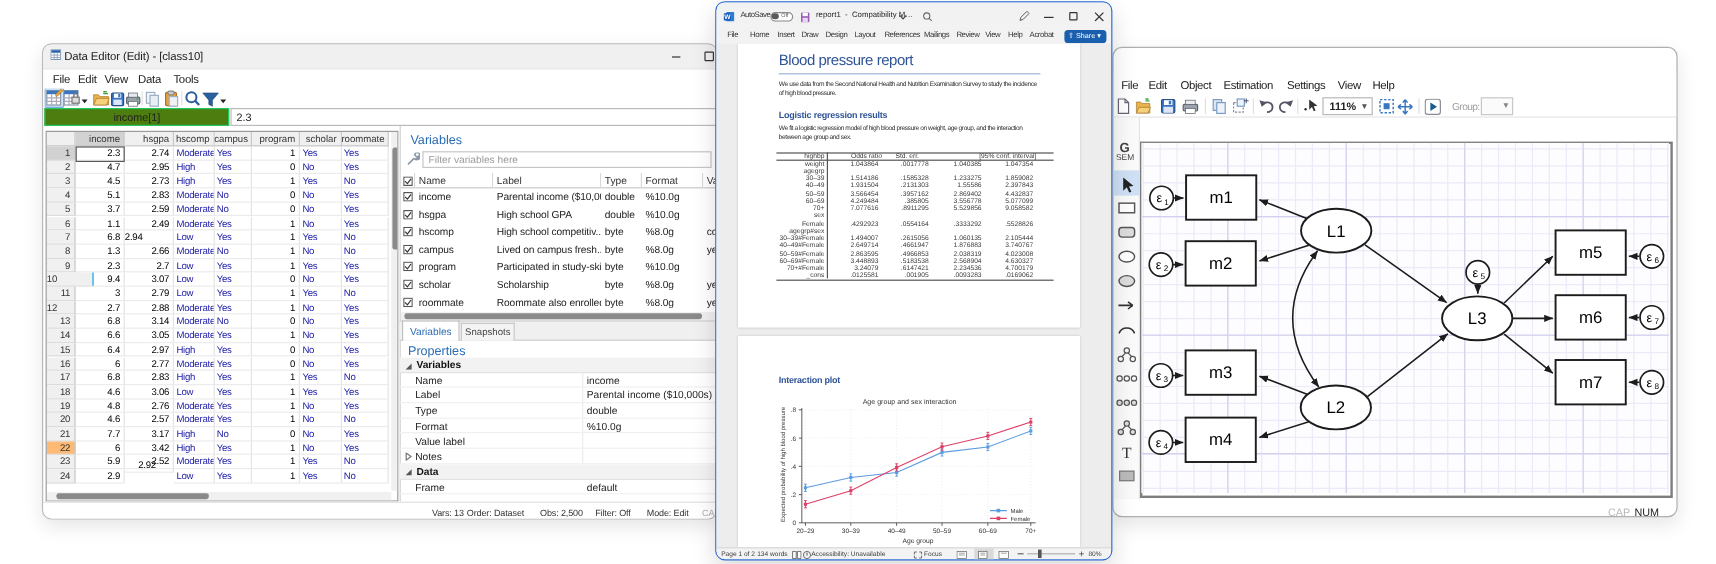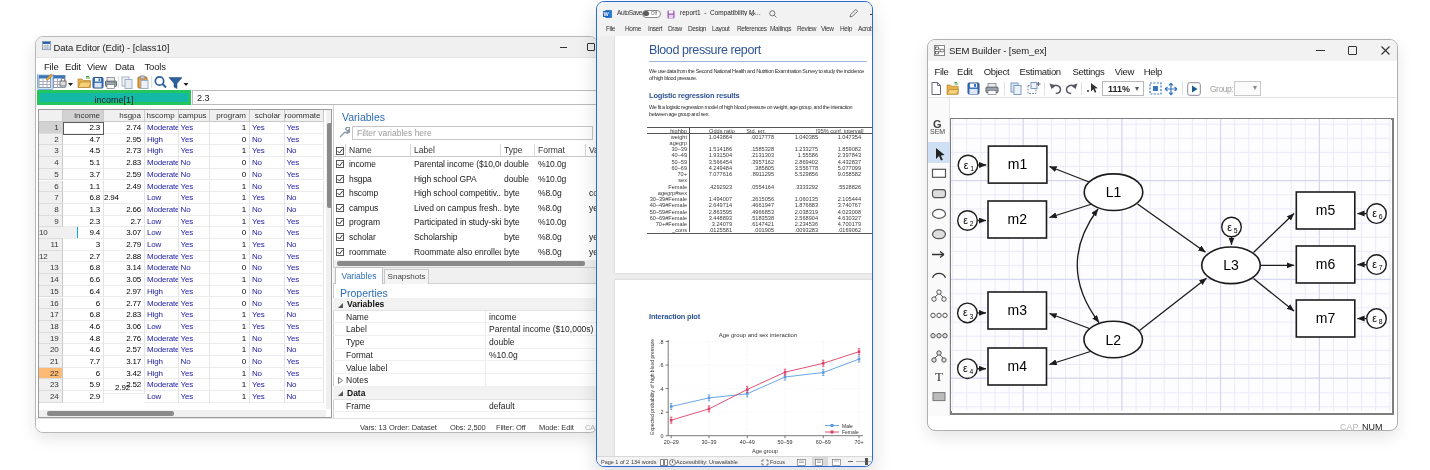--- a/index.html
+++ b/index.html
@@ -63,21 +63,21 @@
         <rect x="101" y="3" width="9" height="11" rx="1" fill="#e8a33d" stroke="#a8702a"></rect>
         <rect x="103" y="2" width="5" height="3" rx="1" fill="#c7cdd4" stroke="#888"></rect>
         <rect x="104" y="6.5" width="7" height="8" fill="#eef1f5" stroke="#9fb0c4"></rect>
         <line x1="114.5" y1="2" x2="114.5" y2="14" stroke="#e0e0e0"></line>
         <circle cx="122.5" cy="7" r="4.2" fill="none" stroke="#2b5f9e" stroke-width="1.7"></circle>
         <line x1="125.5" y1="10" x2="129" y2="13.5" stroke="#2b5f9e" stroke-width="1.9"></line>
         <path d="M132 3.5 h13 l-5 6 v5 l-3 -1.5 v-3.5 z" fill="#2b5f9e" stroke="#1d4470" stroke-width="0.5"></path>
         <path d="M146.5 9 l2.5 3 l2.5 -3 z" fill="#222"></path>
       </svg>
     </div>
-    <div class="a" style="left:1px;top:53px;width:154px;height:15px;background:#14b8a6;border:3px solid #22c55e;font-size:9px;color:#222;text-align:center;line-height:14px">income[1]</div>
+    <div class="a" style="left:1px;top:53px;width:154px;height:15px;background:#4d7c0f;border:1px solid #22c55e;font-size:9px;color:#222;text-align:center;line-height:14px">income[1]</div>
     <div class="a" style="left:156px;top:53px;width:406px;height:15px;background:#fff;border:1px solid #bbb;font-size:9px;color:#222;line-height:14px;padding-left:4px">2.3</div>
     <div class="a" style="left:2px;top:72px;width:294px;height:309px;border:1px solid #9b9b9b;background:#fff;overflow:hidden">
       <div class="a" style="left:0px;top:0px;width:23.5px;height:12px;background:#f0f0f0;border-right:1px solid #c9c9c9;border-bottom:1px solid #c9c9c9;font-size:8px;color:#333;text-align:right;padding-right:3px;line-height:12px"></div>
       <div class="a" style="left:23.5px;top:0px;width:41.5px;height:12px;background:#d2d2d2;border-right:1px solid #c9c9c9;border-bottom:1px solid #c9c9c9;font-size:8px;color:#333;text-align:right;padding-right:3px;line-height:12px">income</div>
       <div class="a" style="left:65px;top:0px;width:41px;height:12px;background:#f0f0f0;border-right:1px solid #c9c9c9;border-bottom:1px solid #c9c9c9;font-size:8px;color:#333;text-align:right;padding-right:3px;line-height:12px">hsgpa</div>
       <div class="a" style="left:106px;top:0px;width:33.6px;height:12px;background:#f0f0f0;border-right:1px solid #c9c9c9;border-bottom:1px solid #c9c9c9;font-size:8px;color:#333;text-align:right;padding-right:3px;line-height:12px">hscomp</div>
       <div class="a" style="left:139.6px;top:0px;width:31.4px;height:12px;background:#f0f0f0;border-right:1px solid #c9c9c9;border-bottom:1px solid #c9c9c9;font-size:8px;color:#333;text-align:right;padding-right:3px;line-height:12px">campus</div>
       <div class="a" style="left:171px;top:0px;width:40px;height:12px;background:#f0f0f0;border-right:1px solid #c9c9c9;border-bottom:1px solid #c9c9c9;font-size:8px;color:#333;text-align:right;padding-right:3px;line-height:12px">program</div>
       <div class="a" style="left:211px;top:0px;width:34.5px;height:12px;background:#f0f0f0;border-right:1px solid #c9c9c9;border-bottom:1px solid #c9c9c9;font-size:8px;color:#333;text-align:right;padding-right:3px;line-height:12px">scholar</div>
       <div class="a" style="left:245.5px;top:0px;width:39.9px;height:12px;background:#f0f0f0;border-right:1px solid #c9c9c9;border-bottom:1px solid #c9c9c9;font-size:8px;color:#333;text-align:right;padding-right:3px;line-height:12px">roommate</div>
@@ -400,36 +400,20 @@
     <div class="a" style="left:0;top:381px;width:563px;height:16px;background:#fff;border-top:1px solid #e0e0e0;font-size:7.5px;letter-spacing:-0.1px;color:#333">
       <span class="a" style="left:324px;top:4px;color:#333">Vars: 13</span>
       <span class="a" style="left:353px;top:4px;color:#333">Order: Dataset</span>
       <span class="a" style="left:414px;top:4px;color:#333">Obs: 2,500</span>
       <span class="a" style="left:460px;top:4px;color:#333">Filter: Off</span>
       <span class="a" style="left:503px;top:4px;color:#333">Mode: Edit</span>
       <span class="a" style="left:549px;top:4px;color:#b0b0b0">CAP</span>
     </div>
   </div>
 <div class="win" id="sem" style="left:927px;top:39px;width:471px;height:392px;border:1px solid #b0b0b0;border-radius:8px;box-shadow:0 6px 16px rgba(0,0,0,.10);overflow:hidden">
-    <div class="a" style="left:0;top:0;width:100%;height:21px;background:#f2f2f2">
-      <svg class="a" style="left:6px;top:5px" width="11" height="11" viewBox="0 0 11 11">
-        <rect x="0.5" y="0.5" width="10" height="10" fill="#fdfdfd" stroke="#888"></rect>
-        <rect x="1.5" y="2" width="3" height="2.4" fill="none" stroke="#444" stroke-width="0.7"></rect>
-        <rect x="1.5" y="6.5" width="3" height="2.4" fill="none" stroke="#444" stroke-width="0.7"></rect>
-        <ellipse cx="8" cy="5.5" rx="1.9" ry="1.5" fill="none" stroke="#444" stroke-width="0.7"></ellipse>
-        <line x1="4.5" y1="3" x2="6.5" y2="5" stroke="#444" stroke-width="0.7"></line>
-        <line x1="4.5" y1="7.5" x2="6.5" y2="6" stroke="#444" stroke-width="0.7"></line>
-      </svg>
-      <div class="a" style="left:21px;top:4.5px;font-size:9.5px;letter-spacing:-0.1px;color:#1b1b1b">SEM Builder - [sem_ex]</div>
-      <div class="a" style="left:388px;top:10px;width:9px;height:1.2px;background:#333"></div>
-      <div class="a" style="left:420px;top:6px;width:9px;height:9px;border:1px solid #333;border-radius:1px"></div>
-      <svg class="a" style="left:453px;top:6px" width="9" height="9" viewBox="0 0 9 9">
-        <path d="M0.5 0.5 L8.5 8.5 M8.5 0.5 L0.5 8.5" stroke="#333" stroke-width="1.1"></path>
-      </svg>
-    </div>
     <div class="a" style="left:0;top:21px;width:100%;height:18px;background:#fff;font-size:9.5px;letter-spacing:-0.3px;color:#222">
       <span class="a" style="left:6.4px;top:5px">File</span>
       <span class="a" style="left:29.1px;top:5px">Edit</span>
       <span class="a" style="left:55.7px;top:5px">Object</span>
       <span class="a" style="left:91.5px;top:5px">Estimation</span>
       <span class="a" style="left:144.5px;top:5px">Settings</span>
       <span class="a" style="left:186.8px;top:5px">View</span>
       <span class="a" style="left:215.7px;top:5px">Help</span>
     </div>
     <div class="a" style="left:0;top:39px;width:100%;height:19px;background:#fff;border-bottom:1px solid #e4e4e4">
@@ -580,21 +564,21 @@
     <circle cx="1376.5" cy="213.6" r="9.8" fill="#fff" stroke="#1c1c1c" stroke-width="1.4"></circle>
     <text x="1374.5" y="217.1" font-size="10.5" fill="#000" text-anchor="middle" font-family="Liberation Sans">ε</text>
     <text x="1378.7" y="219.2" font-size="6.8" fill="#000" font-family="Liberation Sans">6</text>
     <circle cx="1376.5" cy="264.6" r="9.8" fill="#fff" stroke="#1c1c1c" stroke-width="1.4"></circle>
     <text x="1374.5" y="268.1" font-size="10.5" fill="#000" text-anchor="middle" font-family="Liberation Sans">ε</text>
     <text x="1378.7" y="270.20000000000005" font-size="6.8" fill="#000" font-family="Liberation Sans">7</text>
     <circle cx="1376.5" cy="318.6" r="9.8" fill="#fff" stroke="#1c1c1c" stroke-width="1.4"></circle>
     <text x="1374.5" y="322.1" font-size="10.5" fill="#000" text-anchor="middle" font-family="Liberation Sans">ε</text>
     <text x="1378.7" y="324.20000000000005" font-size="6.8" fill="#000" font-family="Liberation Sans">8</text>
   </svg>
-<div class="win" id="word" style="left:596px;top:0.5px;width:277px;height:466px;border:1.5px solid #2a6bd3;border-radius:8px;box-shadow:0 8px 20px rgba(0,0,0,.14);overflow:hidden;background:#fff">
+<div class="win" id="word" style="left:596px;top:0.5px;width:331px;height:466px;border:1.5px solid #2a6bd3;border-radius:8px;box-shadow:0 8px 20px rgba(0,0,0,.14);overflow:hidden;background:#fff">
     <div class="a" style="left:0;top:0;width:100%;height:19px;background:#f2f2f2">
       <svg class="a" style="left:6px;top:8px" width="9" height="8" viewBox="0 0 9 8">
         <rect x="2.2" y="0" width="6.8" height="8" rx="0.8" fill="#2b7cd3"></rect>
         <rect x="0" y="1" width="6" height="6" rx="0.8" fill="#185abd"></rect>
         <text x="0.6" y="6.2" font-size="5.5" fill="#fff" font-family="Liberation Sans" font-weight="bold">W</text>
       </svg>
       <div class="a" style="left:20.4px;top:7.5px;width:60px;font-size:13px;color:#333;font-weight:normal;letter-spacing:-0.8px;transform:scale(.5);transform-origin:0 0;text-align:left;white-space:nowrap;line-height:13px">AutoSave</div>
       <div class="a" style="left:44.7px;top:8px;width:19.5px;height:8px;border:1px solid #8a8a8a;border-radius:5px;background:#fff"></div>
       <div class="a" style="left:46.2px;top:9.3px;width:5.5px;height:5.5px;border-radius:50%;background:#5a5a5a"></div>
       <div class="a" style="left:53.5px;top:9.5px;width:16px;font-size:9px;color:#555;font-weight:normal;transform:scale(.5);transform-origin:0 0;text-align:left;white-space:nowrap;line-height:9px">Off</div>

